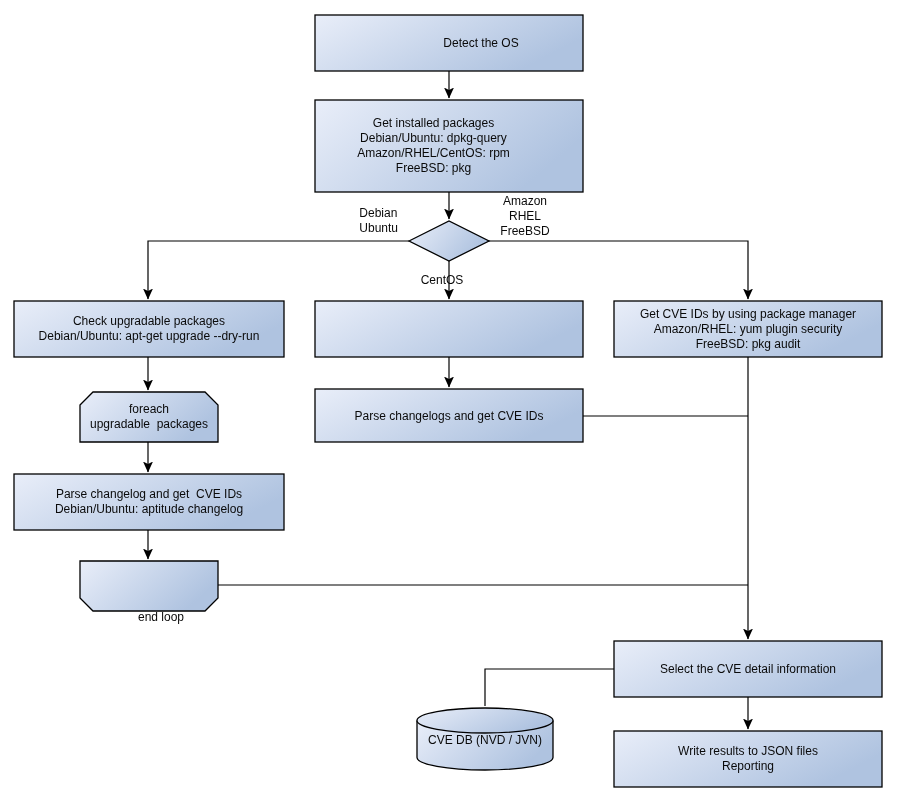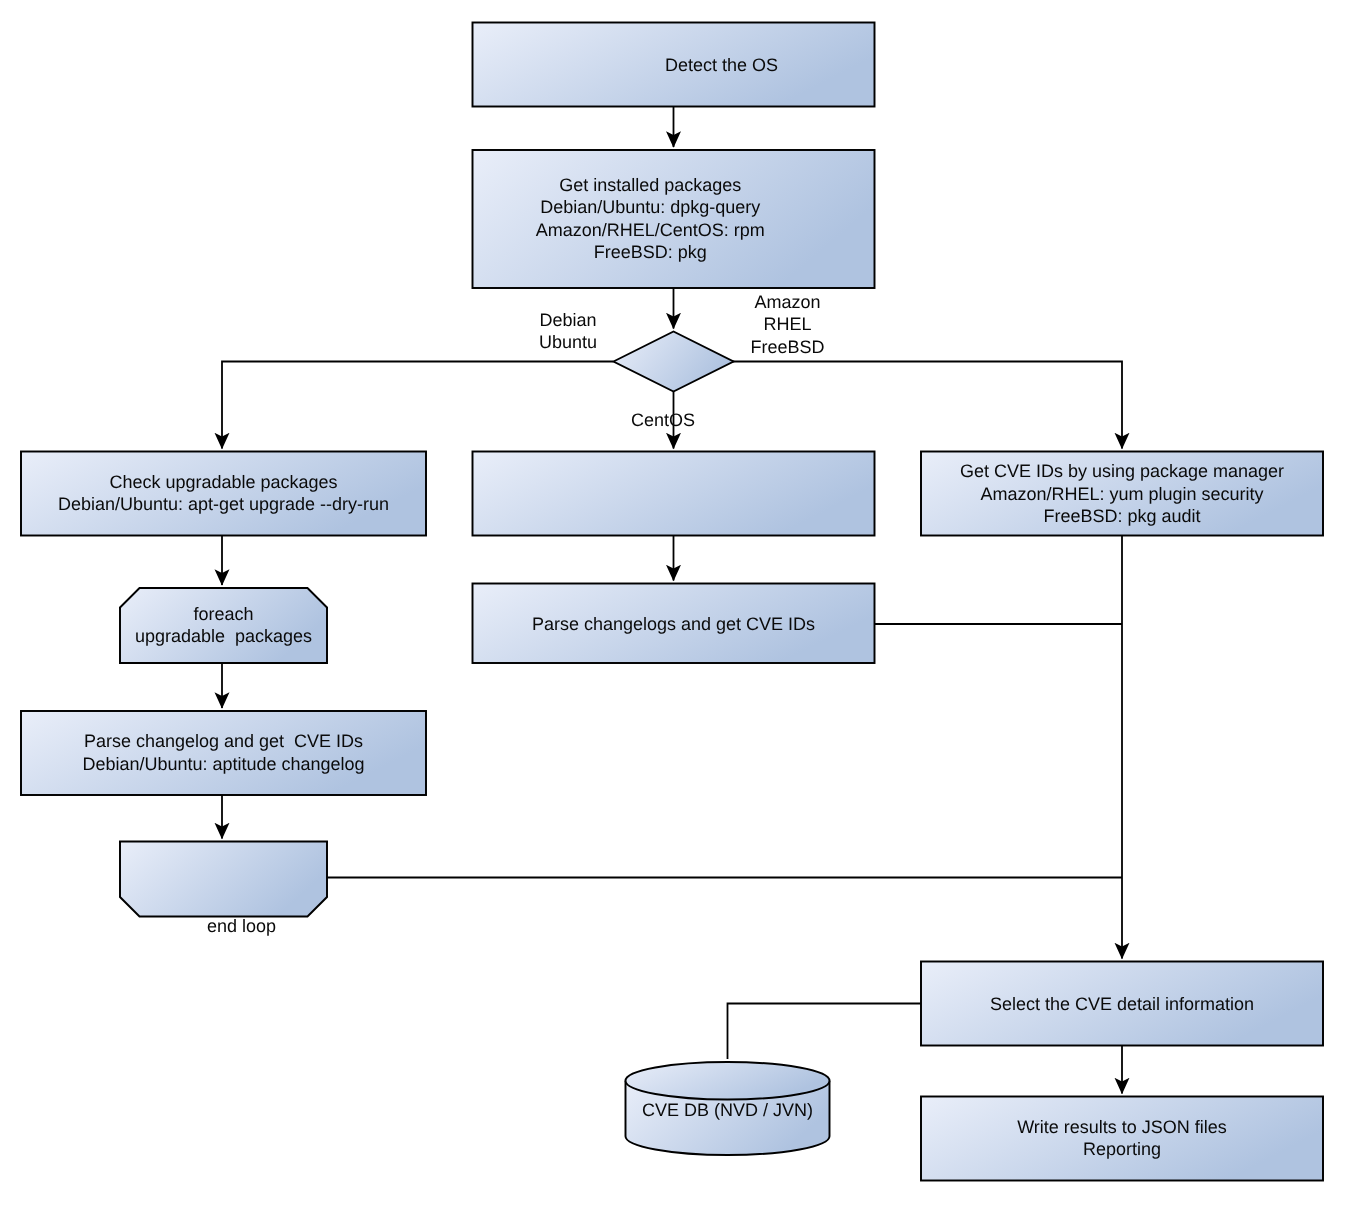--- a/index.html
+++ b/index.html
@@ -13,21 +13,21 @@
   .canvas svg { position:absolute; left:0; top:0; }
   .lbl {
     position:absolute;
     display:flex; align-items:center; justify-content:center;
     text-align:center;
     font-size:12px; line-height:15px;
     color:#0a0a0a;
     white-space:pre-wrap;
     pointer-events:none;
   }
-  .lbl.right { justify-content:flex-end; text-align:center; }
+  .lbl.right { justify-content:flex-end; text-align:left; }
 </style>
 </head>
 <body>
 
 <div class="canvas">
 
   <svg width="898" height="803" viewBox="0 0 898 803">
     <defs>
       <linearGradient id="boxGrad" x1="0" y1="0" x2="1" y2="0.4">
         <stop offset="0" stop-color="#e9eef9"></stop>

